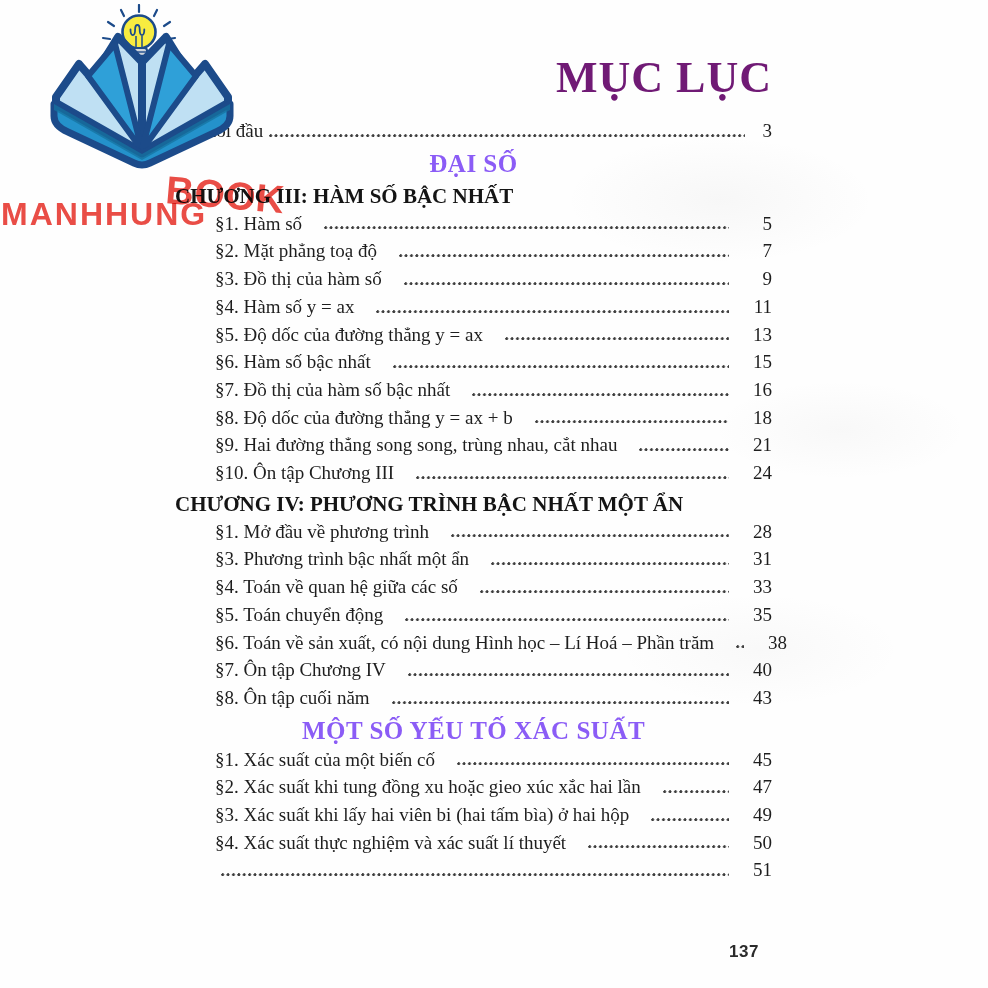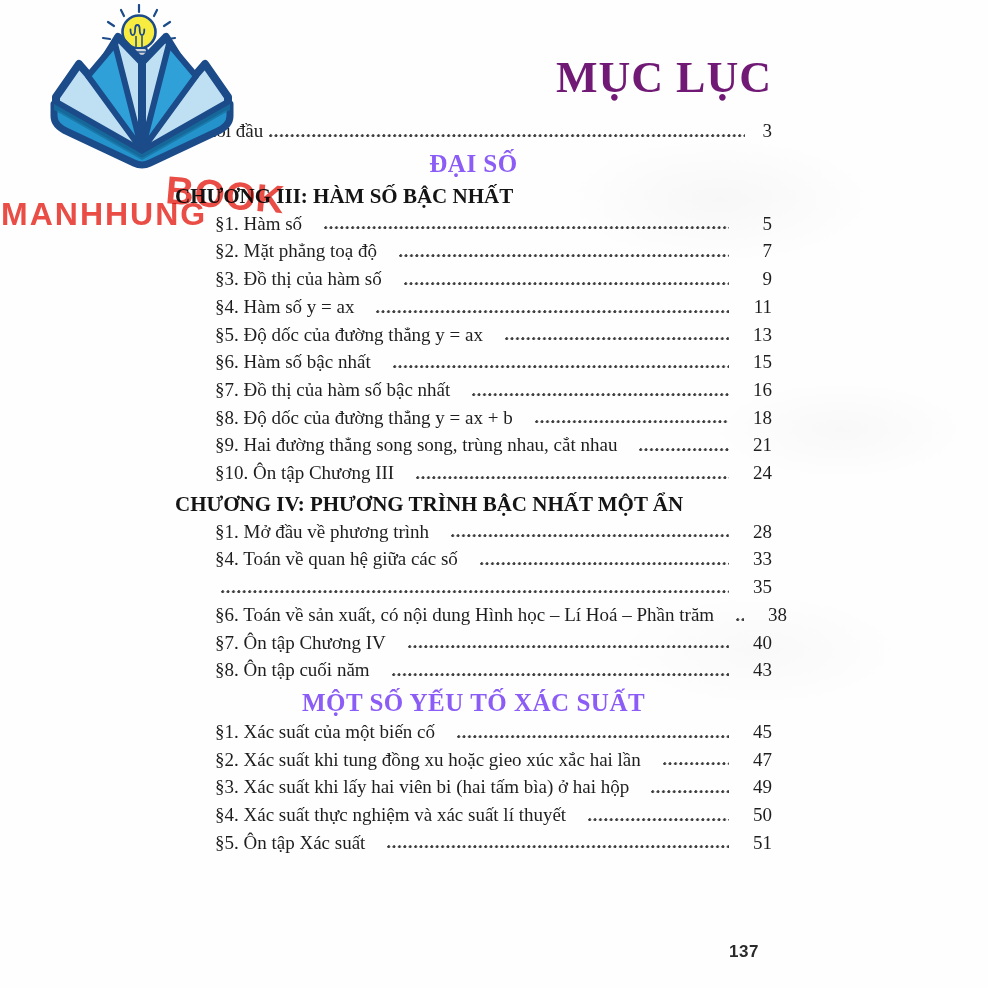--- a/index.html
+++ b/index.html
@@ -128,25 +128,31 @@
       <span class="dot-leader"></span>
       <span class="toc-page">24</span>
     </div>
     <div class="chapter-heading">CHƯƠNG IV: PHƯƠNG TRÌNH BẬC NHẤT MỘT ẨN</div>
     <div class="toc-row toc-item">
       <span class="toc-label">§1. Mở đầu về phương trình</span>
       <span class="dot-leader"></span>
       <span class="toc-page">28</span>
     </div>
     <div class="toc-row toc-item">
+      <span class="toc-label">§3. Phương trình bậc nhất một ẩn</span>
+      <span class="dot-leader"></span>
+      <span class="toc-page">31</span>
+    </div>
+    <div class="toc-row toc-item">
       <span class="toc-label">§4. Toán về quan hệ giữa các số</span>
       <span class="dot-leader"></span>
       <span class="toc-page">33</span>
     </div>
     <div class="toc-row toc-item">
+      <span class="toc-label">§5. Toán chuyển động</span>
       <span class="dot-leader"></span>
       <span class="toc-page">35</span>
     </div>
     <div class="toc-row toc-item">
       <span class="toc-label">§6. Toán về sản xuất, có nội dung Hình học – Lí Hoá – Phần trăm</span>
       <span class="dot-leader"></span>
       <span class="toc-page">38</span>
     </div>
     <div class="toc-row toc-item">
       <span class="toc-label">§7. Ôn tập Chương IV</span>
@@ -173,21 +179,20 @@
       <span class="toc-label">§3. Xác suất khi lấy hai viên bi (hai tấm bìa) ở hai hộp</span>
       <span class="dot-leader"></span>
       <span class="toc-page">49</span>
     </div>
     <div class="toc-row toc-item">
       <span class="toc-label">§4. Xác suất thực nghiệm và xác suất lí thuyết</span>
       <span class="dot-leader"></span>
       <span class="toc-page">50</span>
     </div>
     <div class="toc-row toc-item">
-      <span class="toc-label">§5. Ôn tập Xác suất</span>
       <span class="dot-leader"></span>
       <span class="toc-page">51</span>
     </div>
   </div>
 
 <div class="logo-wrap">
   <svg class="logo-art" width="200" height="170" viewBox="0 0 200 170" aria-hidden="true">
     <g>
       <g stroke="#1c4b8a" stroke-width="2.2" stroke-linecap="round">
         <line x1="97" y1="1" x2="97" y2="8"></line>

